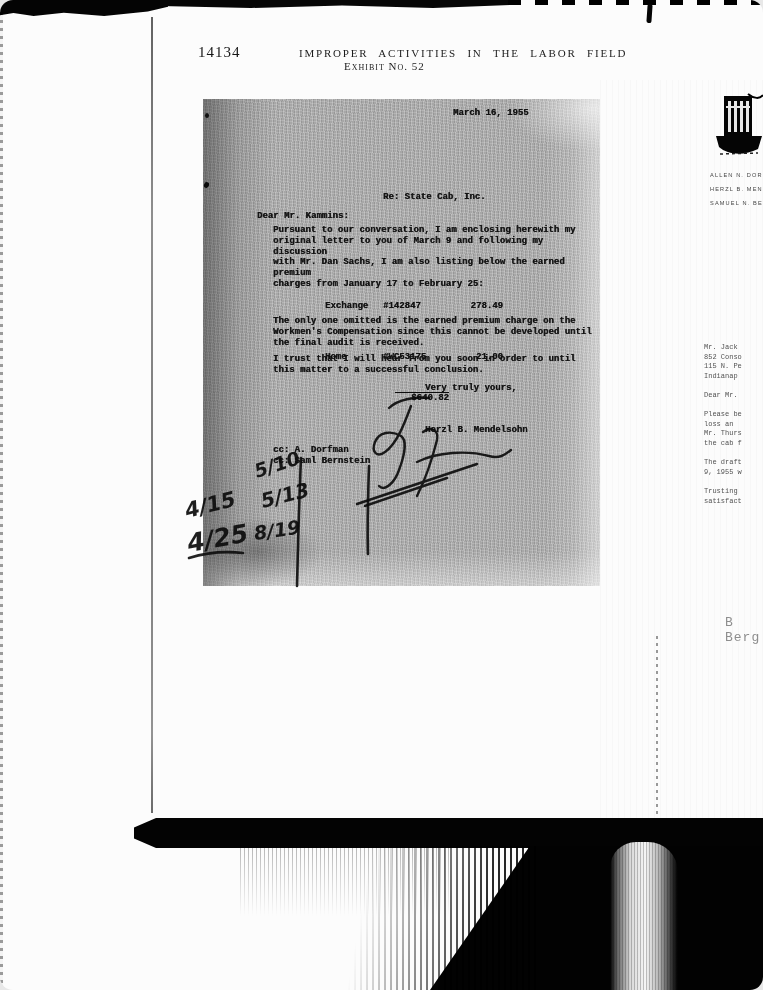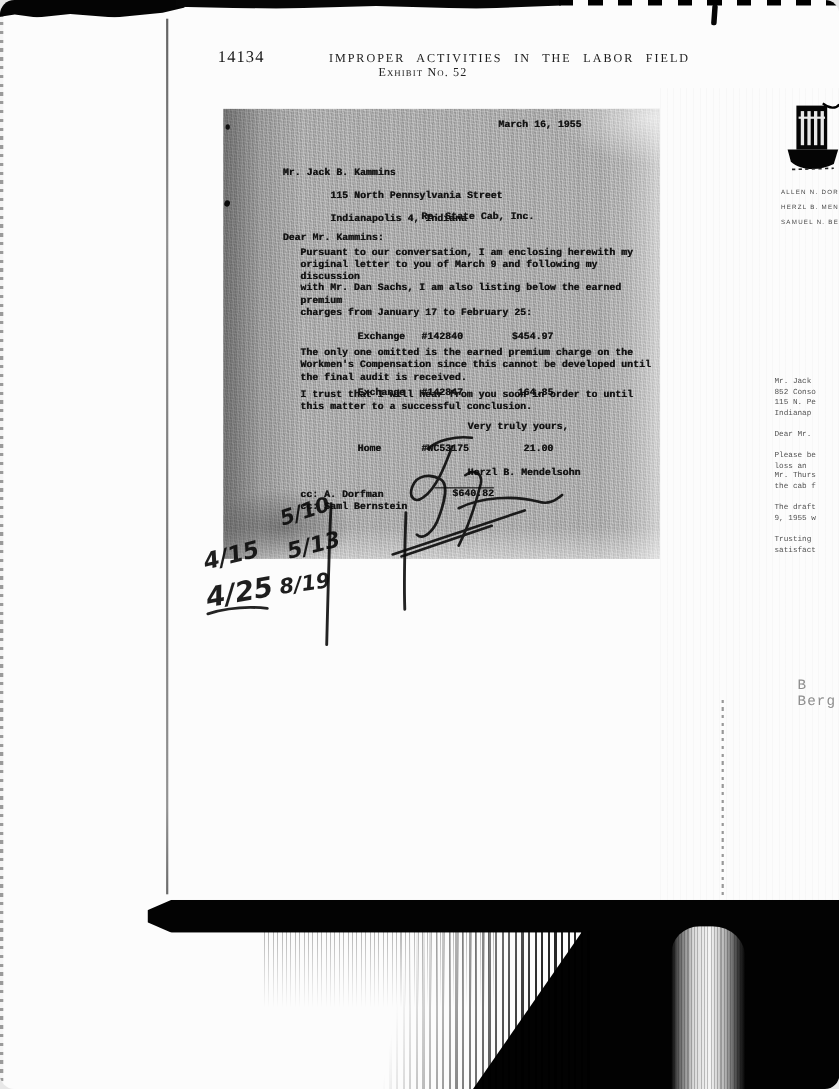--- a/index.html
+++ b/index.html
@@ -46,21 +46,21 @@
     background:
       repeating-linear-gradient(90deg,rgba(0,0,0,.22) 0 1px,transparent 1px 3px),
       linear-gradient(90deg,#000 0%,#5f5f5f 10%,#d9d9d9 30%,#f5f5f5 52%,#b5b5b5 72%,#2c2c2c 92%,#000 100%);}
 
   
   .page-number{left:198px;top:44px;font-size:15px;letter-spacing:1px;color:#151515;}
   .running-title{left:263px;top:47px;font-size:11px;letter-spacing:1.8px;word-spacing:6px;color:#1c1c1c;margin-left:36px;}
   .exhibit-caption{left:344px;top:60px;font-size:11px;letter-spacing:1px;color:#222;font-variant:small-caps;}
 
   
-  .letter-scan{left:203px;top:99px;width:397px;height:409px;
+  .letter-scan{left:203px;top:99px;width:397px;height:487px;
     background-color:#b1b1b1;
     background-image:
       radial-gradient(ellipse 90px 50px at 14% 93%,rgba(0,0,0,.28),transparent 70%),
       radial-gradient(ellipse 120px 60px at 98% 2%,rgba(255,255,255,.55),transparent 70%),
       linear-gradient(90deg,rgba(30,30,30,.42),rgba(30,30,30,.12) 9%,rgba(30,30,30,0) 18%),
       linear-gradient(270deg,rgba(255,255,255,.45),rgba(255,255,255,.12) 7%,transparent 14%),
       linear-gradient(0deg,rgba(255,255,255,.38),transparent 7%),
       repeating-linear-gradient(7deg,rgba(255,255,255,.16) 0 1px,transparent 1px 3px),
       repeating-linear-gradient(83deg,rgba(0,0,0,.10) 0 1px,transparent 1px 2px),
       repeating-linear-gradient(90deg,rgba(255,255,255,.10) 0 2px,rgba(0,0,0,.05) 2px 4px);}
@@ -115,36 +115,30 @@
 
   <div class="abs page-number">14134</div>
   <div class="abs running-title">IMPROPER ACTIVITIES IN THE LABOR FIELD</div>
   <div class="abs exhibit-caption">Exhibit No. 52</div>
 
   <div class="abs letter-scan">
     <div class="abs margin-dot-1"></div>
     <div class="abs margin-dot-2"></div>
     <div class="abs letter-text-layer">
       <div class="abs letter-date">March 16, 1955</div>
-      <div class="abs recipient-address"><span>Mr. Jack B. Kammins</span><br>
-        <span>115 North Pennsylvania Street</span><br>
-        <span>Indianapolis 4, Indiana</span></div>
       <div class="abs re-line">Re: State Cab, Inc.</div>
       <div class="abs salutation">Dear Mr. Kammins:</div>
       <div class="abs para1 pre-wrap">Pursuant to our conversation, I am enclosing herewith my
 original letter to you of March 9 and following my discussion
 with Mr. Dan Sachs, I am also listing below the earned premium
 charges from January 17 to February 25:</div>
 
       <div class="abs premium-table">
         <div>
-          <span class="col-line">Exchange</span><span class="col-policy">#142840</span><span class="col-amount">$454.97</span>
-        </div>
-        <div>
-          <span class="col-line">Exchange</span><span class="col-policy">#142847</span><span class="col-amount">164.85</span>
+          <span class="col-line">Exchange</span><span class="col-policy">#142847</span><span class="col-amount">278.49</span>
         </div>
         <div>
           <span class="col-line">Home</span><span class="col-policy">#WC53175</span><span class="col-amount">21.00</span>
         </div>
         <div class="table-total">$640.82</div>
       </div>
 
       <div class="abs para2 pre-wrap">The only one omitted is the earned premium charge on the
 Workmen's Compensation since this cannot be developed until
 the final audit is received.</div>

